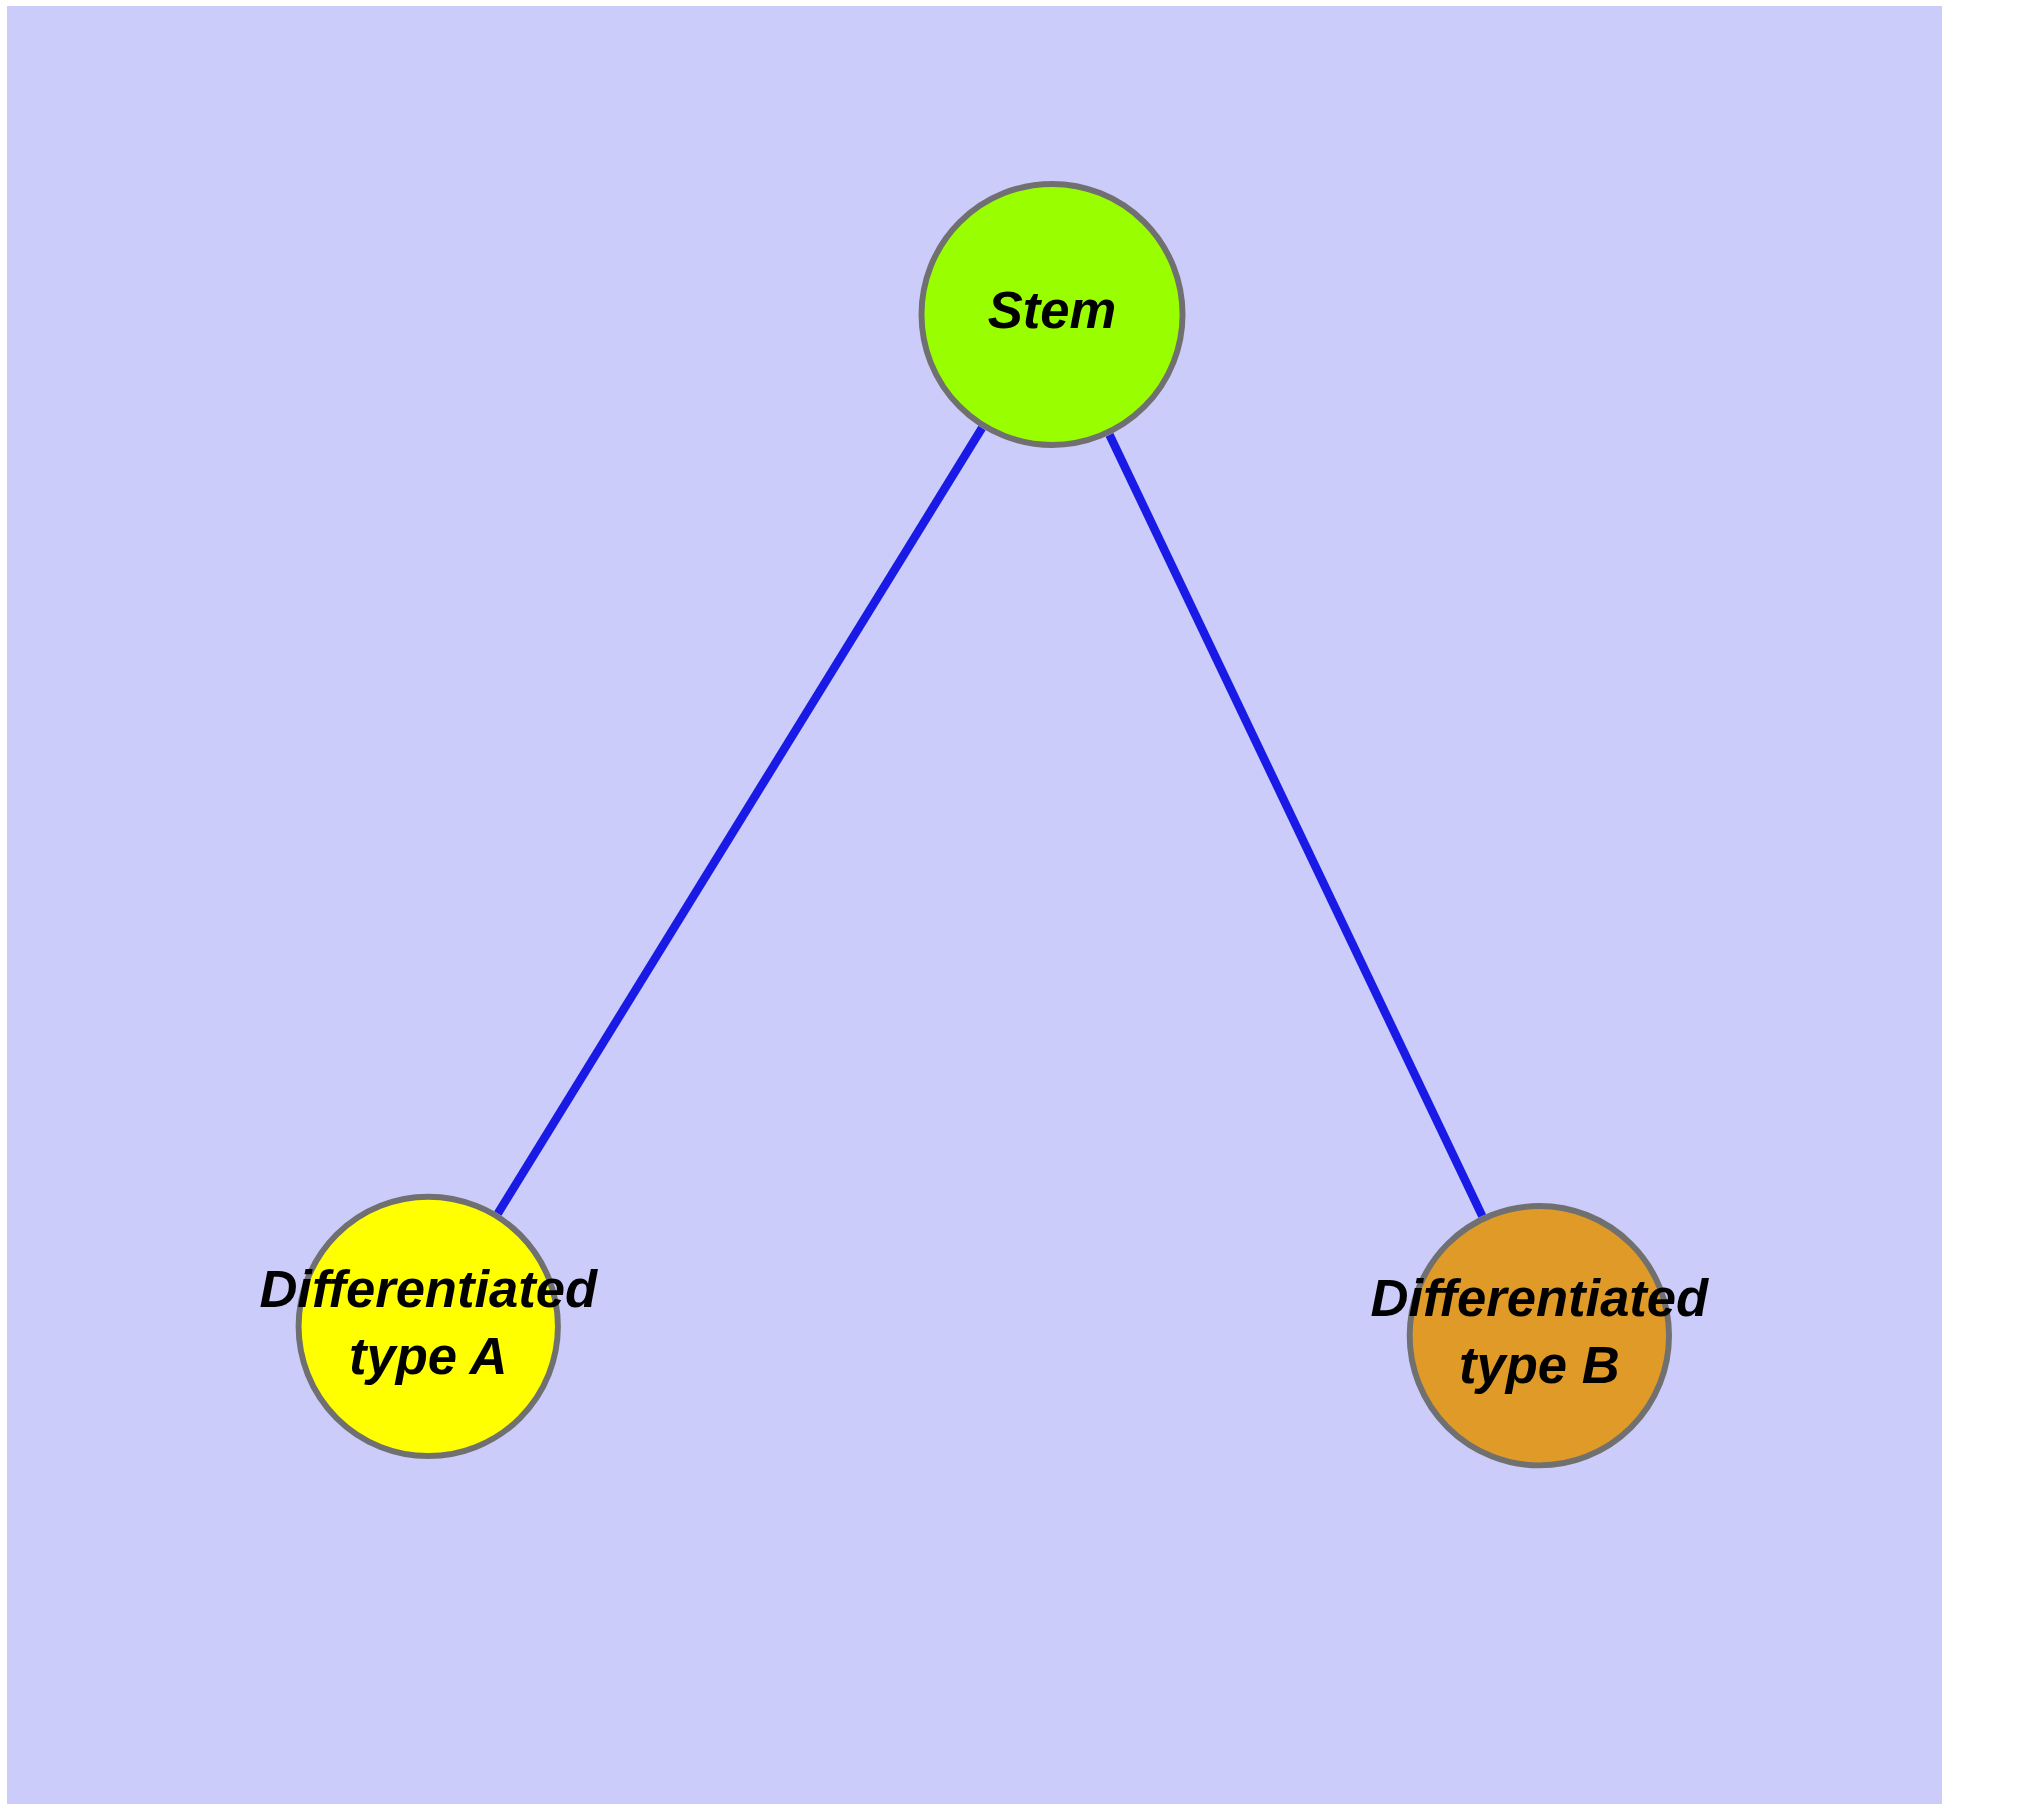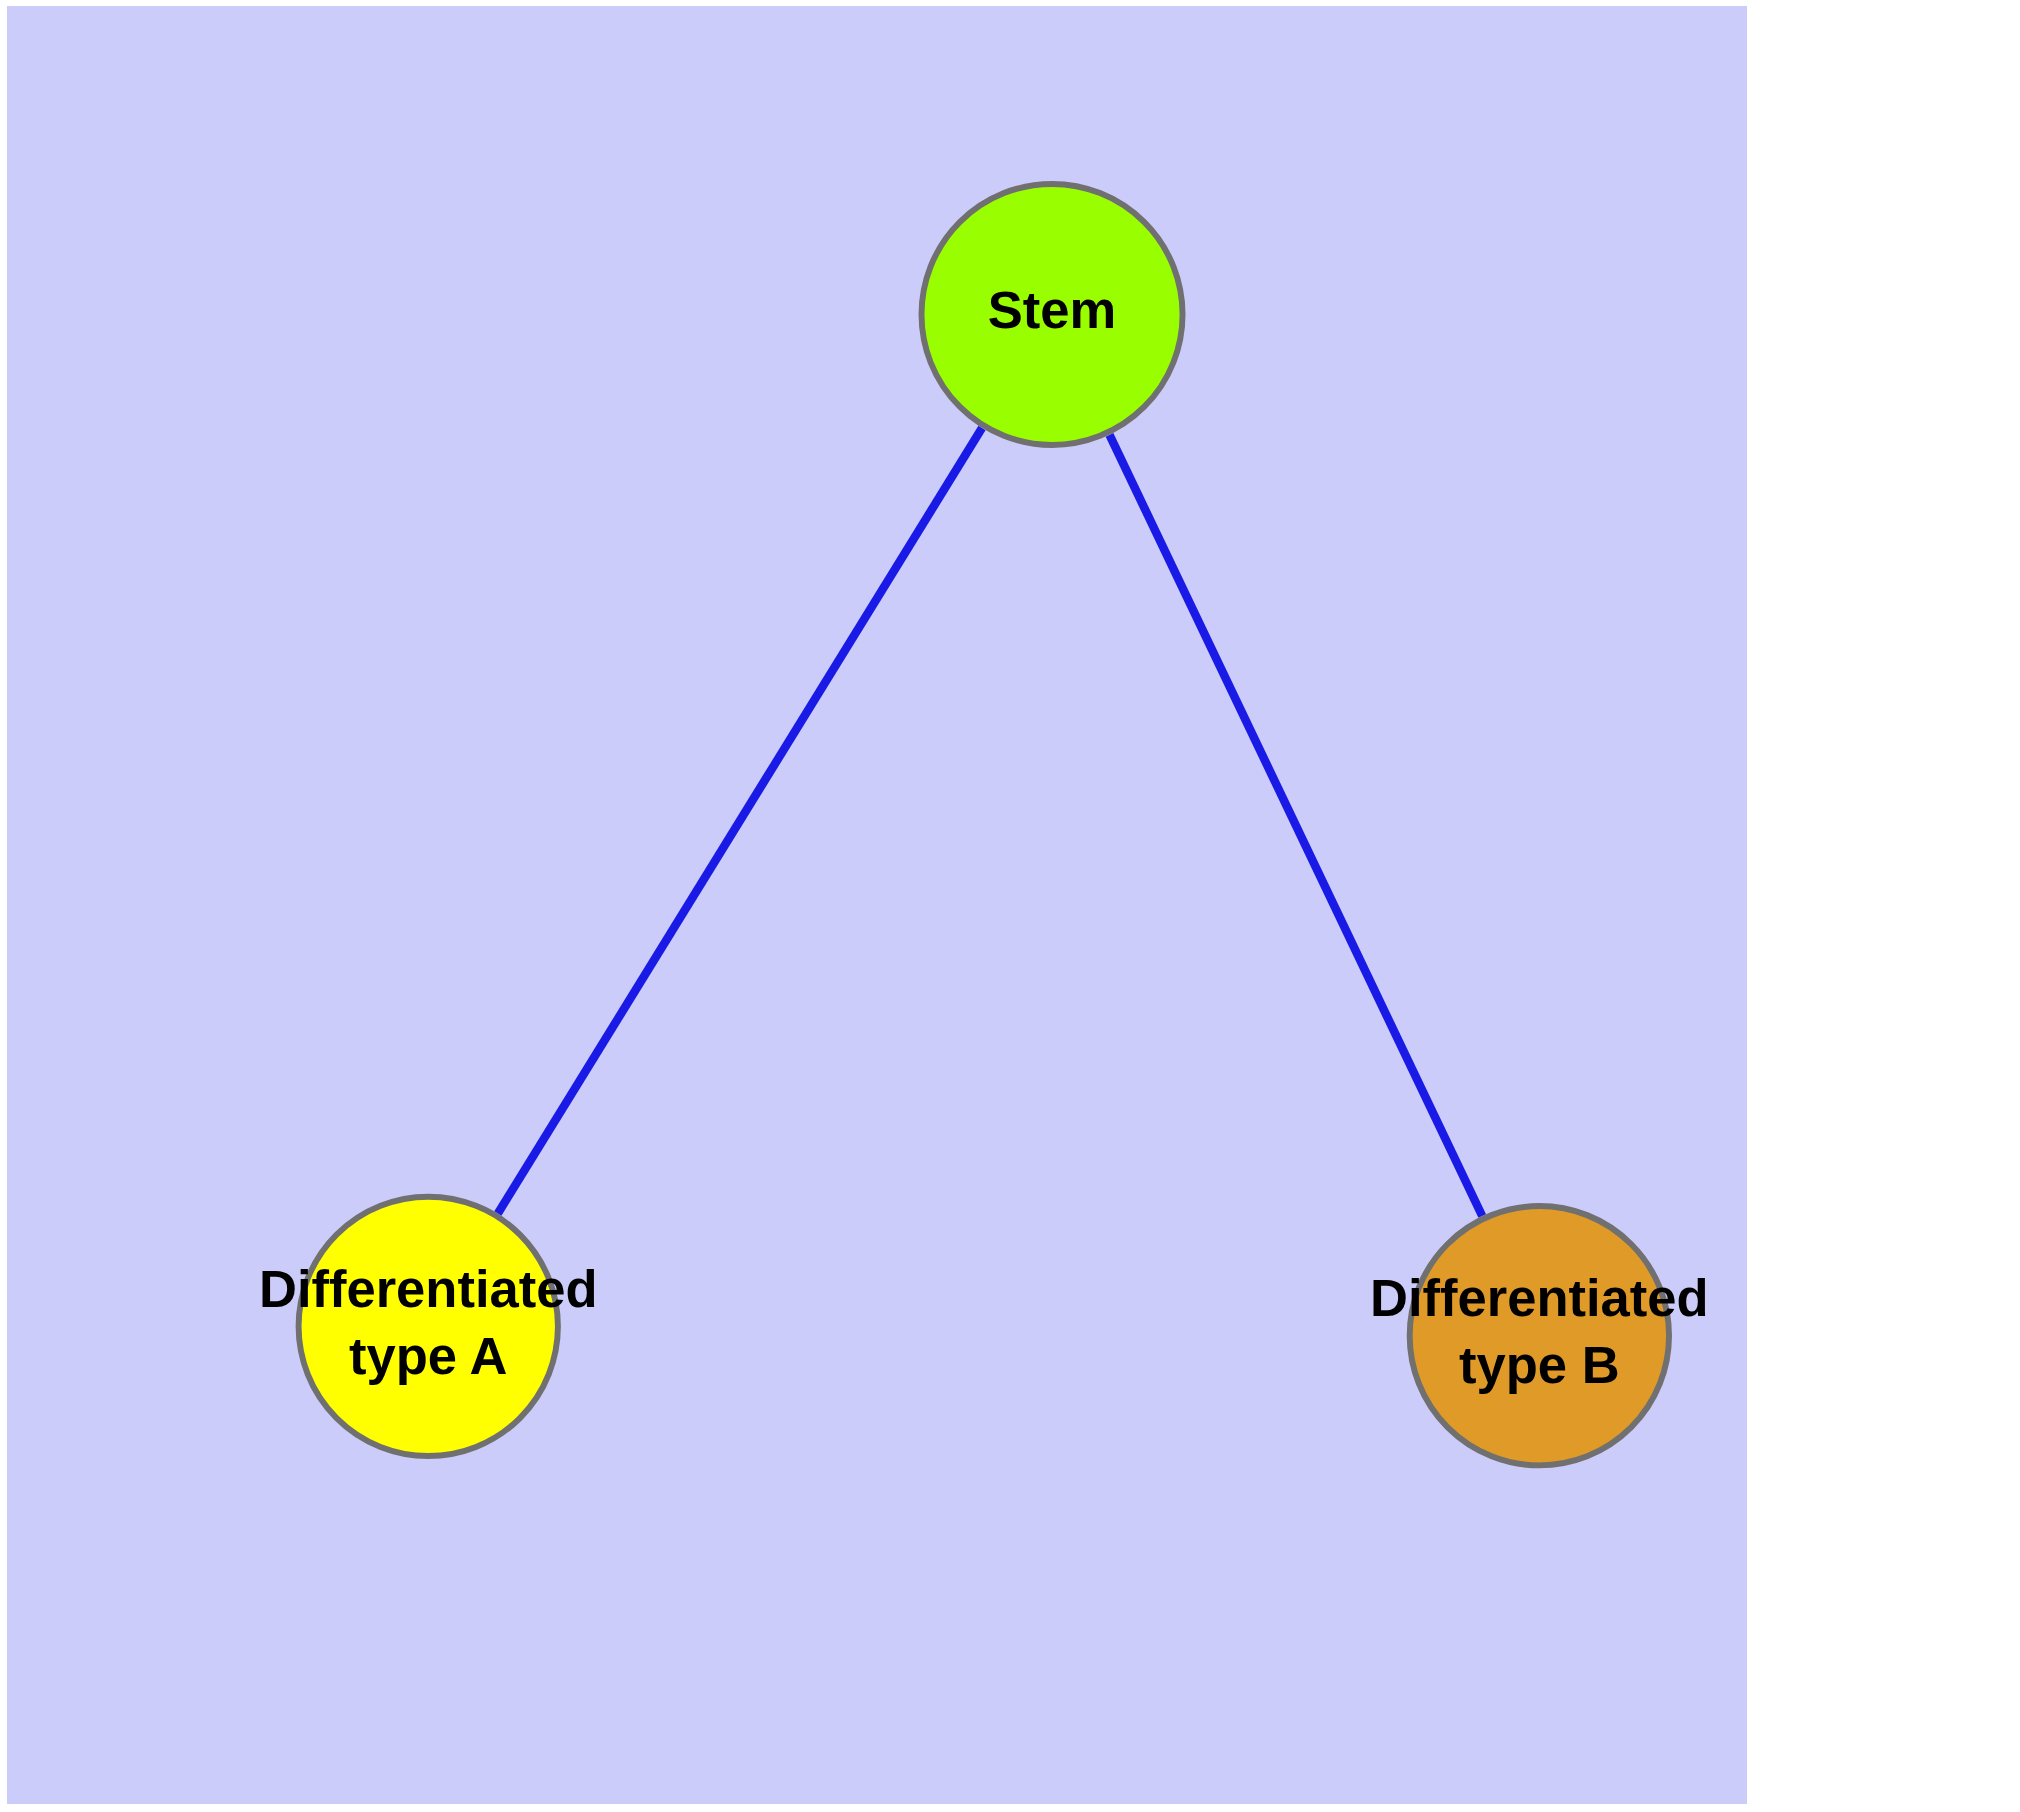--- a/index.html
+++ b/index.html
@@ -42,21 +42,21 @@
     font-weight: bold;
     fill: #000000;
     text-anchor: middle;
     dominant-baseline: middle;
     paint-order: normal;
   }
 </style>
 </head>
 <body>
 
-<div id="canvas" style="width: 1747px; height: 1812px; background: rgb(255, 255, 255);">
+<div id="canvas" style="width: 1942px; height: 1812px; background: rgb(255, 255, 255); font-style: italic;">
 
   <div id="plot-area" style="background: rgb(204, 204, 250);"></div>
 
   <svg id="graph-svg" viewBox="0 0 2384 2138" style="width: 2021px; height: 1812px;">
 
     <g>
       <line class="edge-line" id="edge-stem-a" x1="1158.3544366414055" y1="505.07446012250256" x2="587.1208296229844" y2="1431.7768062909736" stroke="#1a1ae6" stroke-width="10"></line>
       <line class="edge-line" id="edge-stem-b" x1="1308.8289916808806" y1="513.145973870367" x2="1748.60166858376" y2="1434.756540249445" stroke="#1a1ae6" stroke-width="10"></line>
     </g>
 

